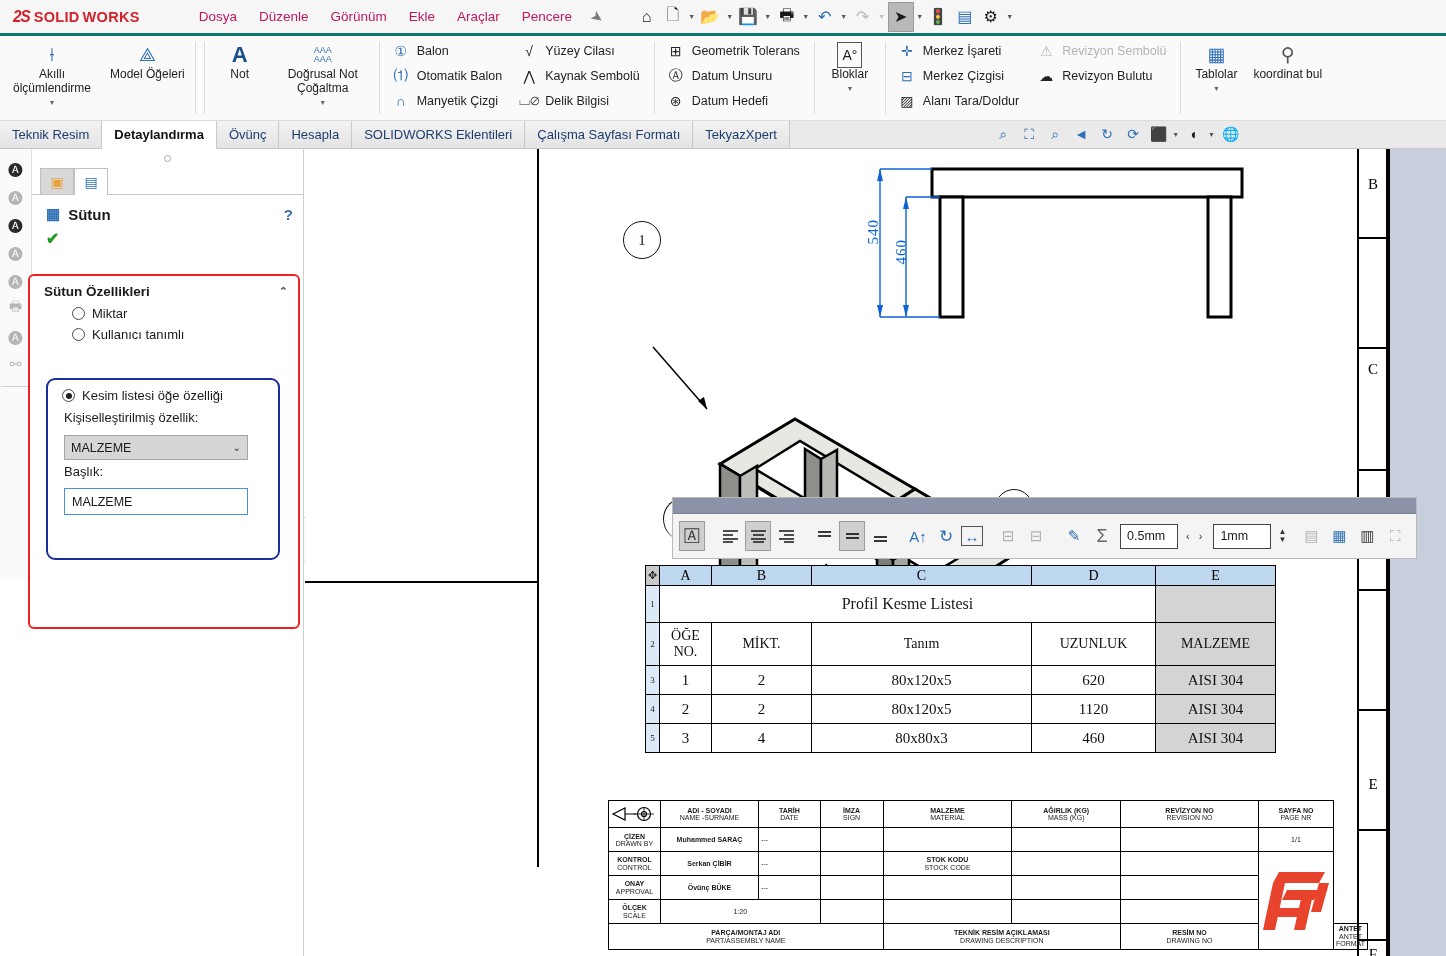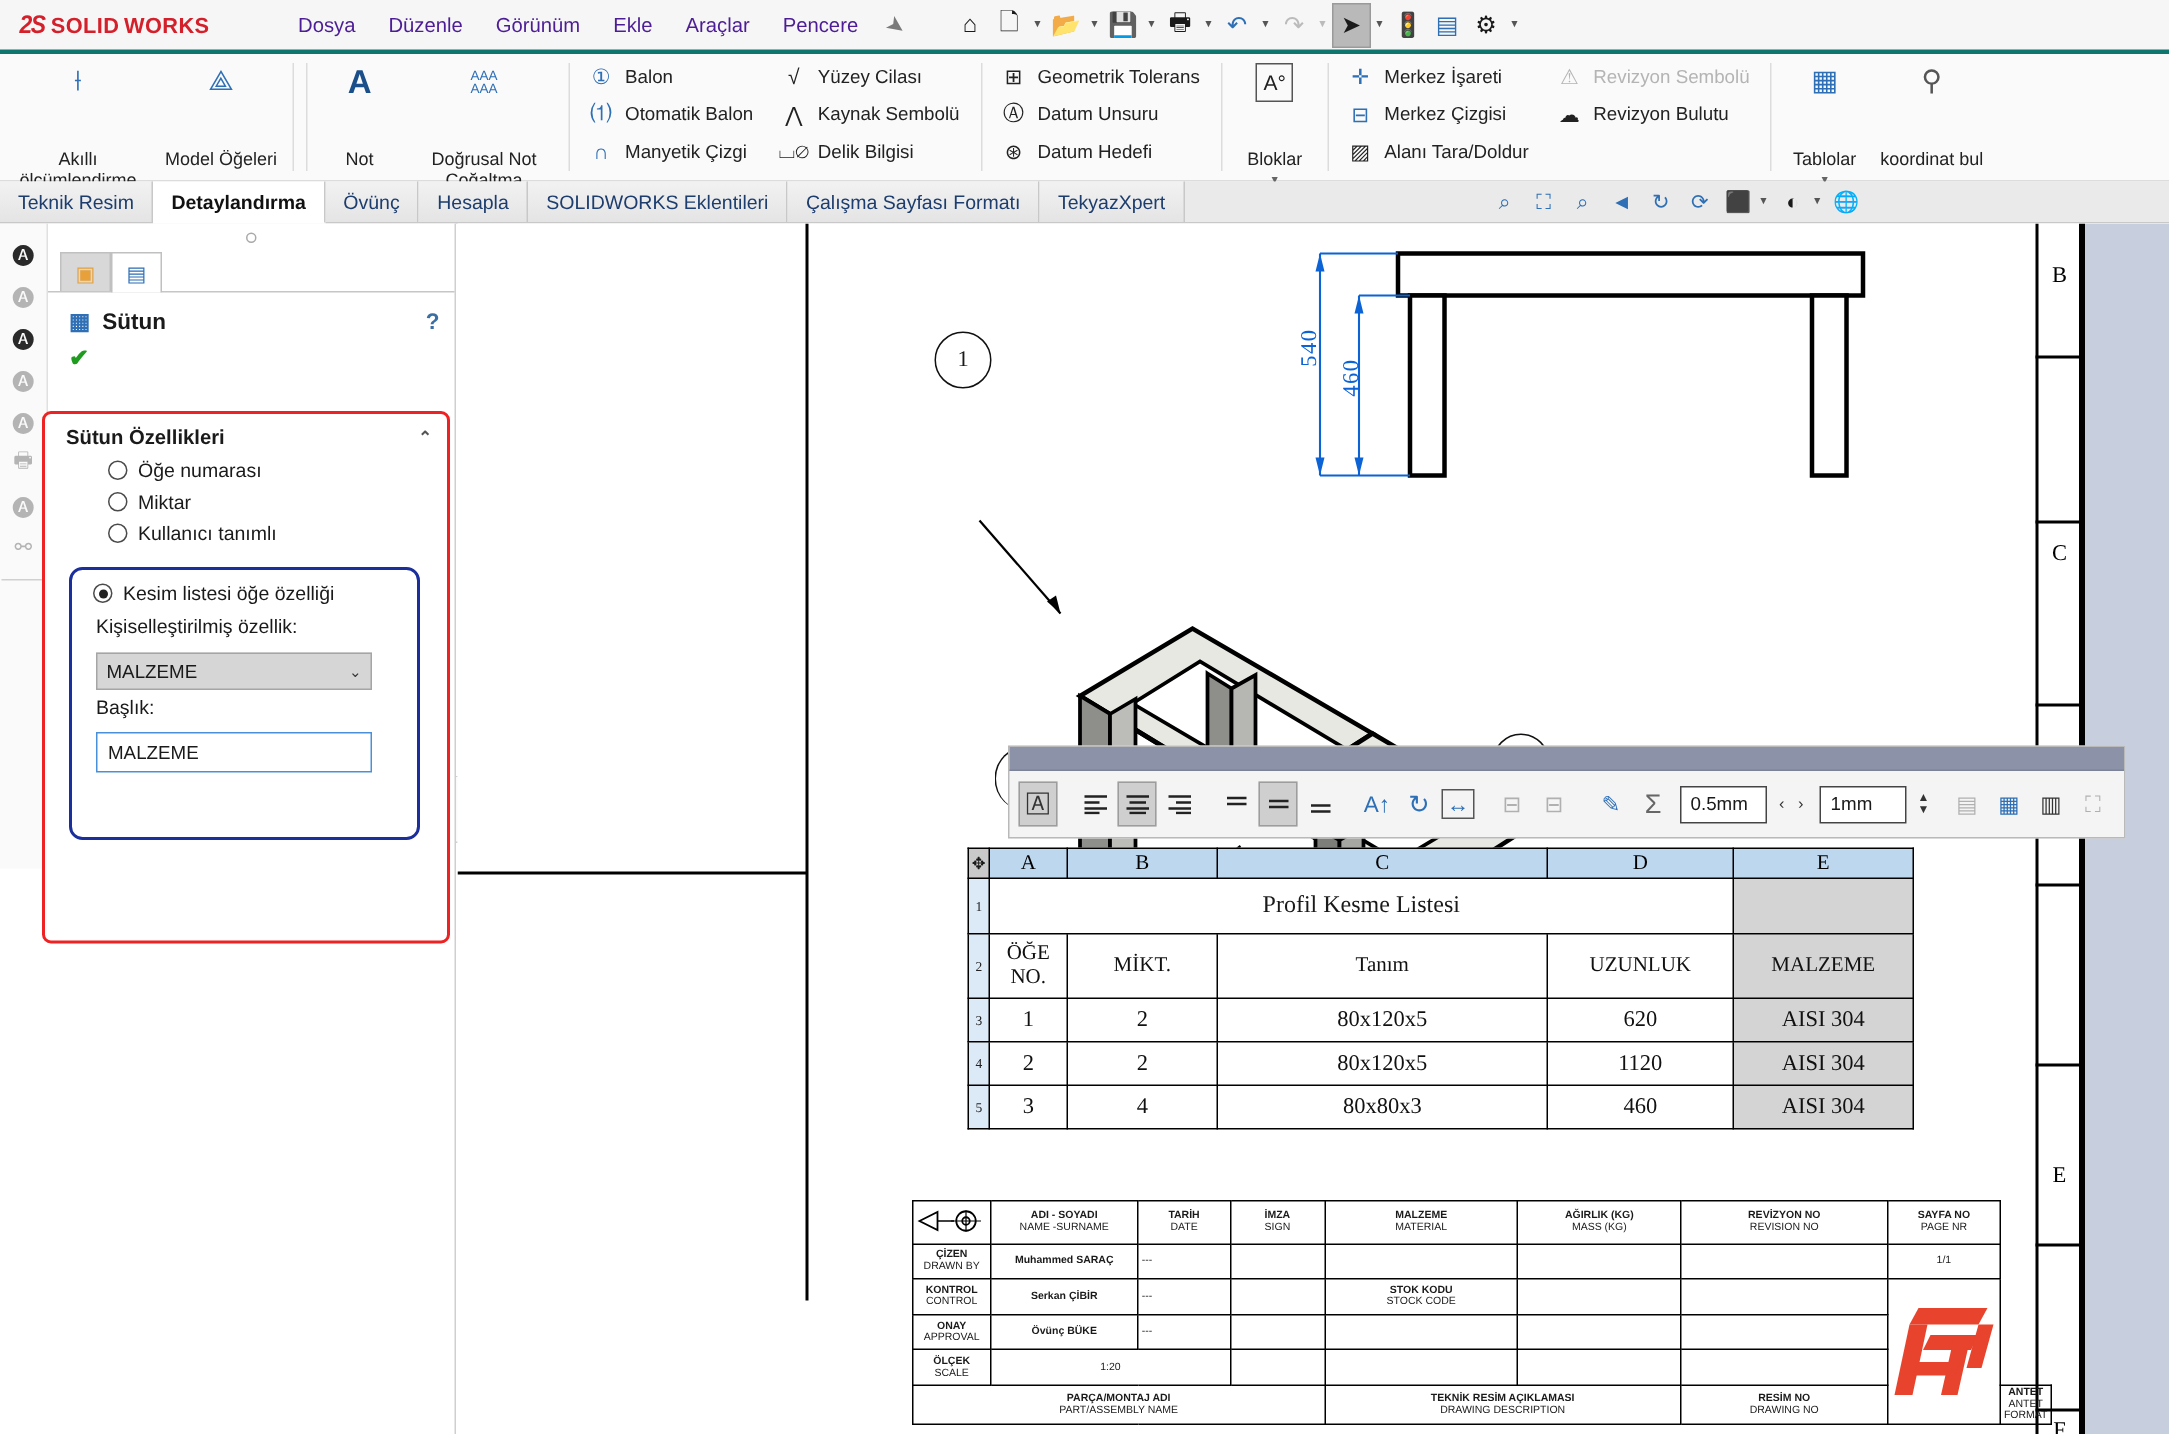--- a/index.html
+++ b/index.html
@@ -21,21 +21,21 @@
   }
   .logo { margin-left:12px; display:flex; align-items:baseline; gap:3px; }
   .logo .ds {
     font-weight:bold; font-size:17px; color:#d4202a; letter-spacing:-1px;
     font-style:italic; transform:scaleX(0.9);
   }
   .logo .solid { font-weight:bold; font-size:14.5px; color:#d4202a; letter-spacing:0.3px;}
   .logo .works { font-weight:bold; font-size:14.5px; color:#d4202a; letter-spacing:0.3px; }
   .menubar { display:flex; align-items:center; margin-left:48px; gap:0px; }
   .menubar .mi {
-    padding:4px 11px; font-size:13.5px; color:#4c1d95; cursor:default; white-space:nowrap;
+    padding:4px 11px; font-size:13.5px; color:#be185d; cursor:default; white-space:nowrap;
   }
   .pin { margin-left:8px; color:#7a7a7a; font-size:15px; transform:rotate(35deg); }
 
   .qat { display:flex; align-items:center; margin-left:30px; gap:0px; height:36px; }
   .qat .qb {
     width:26px; height:30px; display:flex; align-items:center; justify-content:center;
     font-size:16px;
   }
   .qat .qd {
     width:12px; height:30px; display:flex; align-items:center; justify-content:center;
@@ -57,21 +57,21 @@
     display:flex; align-items:flex-start;
   }
   .rgroup { display:flex; align-items:flex-start; height:85px; padding:4px 0; }
   .rsep { width:1px; align-self:stretch; background:#dcdcdc; margin:6px 4px; }
   .bigbtn {
     width:auto; min-width:62px; padding:2px 6px;
     display:flex; flex-direction:column; align-items:center;
     font-size:12px; color:#222; text-align:center; line-height:1.15; cursor:default;
   }
   .bigbtn .gl { height:26px; display:flex; align-items:center; justify-content:center; font-size:19px; }
-  .bigbtn .lbl { max-width:92px;margin-top:32px; }
+  .bigbtn .lbl { max-width:92px; }
   .bigbtn .caret { font-size:7px; color:#666; margin-top:3px; }
   .smalllist { display:flex; flex-direction:column; padding:2px 4px; }
   .smallbtn {
     display:flex; align-items:center; gap:6px; padding:2px 6px 2px 3px;
     font-size:12.5px; color:#222; height:25px; white-space:nowrap; cursor:default;
   }
   .smallbtn.disabled { color:#b4b4b4; }
   .smallbtn .ic { width:20px; height:18px; display:flex; align-items:center; justify-content:center; font-size:14px; }
 
   
@@ -462,24 +462,20 @@
       <span class="help">?</span>
     </div>
     <div class="pmp-ok">✔</div>
 
     <div class="redbox">
       <div class="section-head">
         <span>Sütun Özellikleri</span>
         <span class="chev">⌃</span>
       </div>
 
-      <div class="radio-row">
-        <span class="radio"></span>
-        <span>Öğe numarası</span>
-      </div>
       <div class="radio-row">
         <span class="radio"></span>
         <span>Miktar</span>
       </div>
       <div class="radio-row">
         <span class="radio"></span>
         <span>Kullanıcı tanımlı</span>
       </div>
 
       <div class="bluebox">

